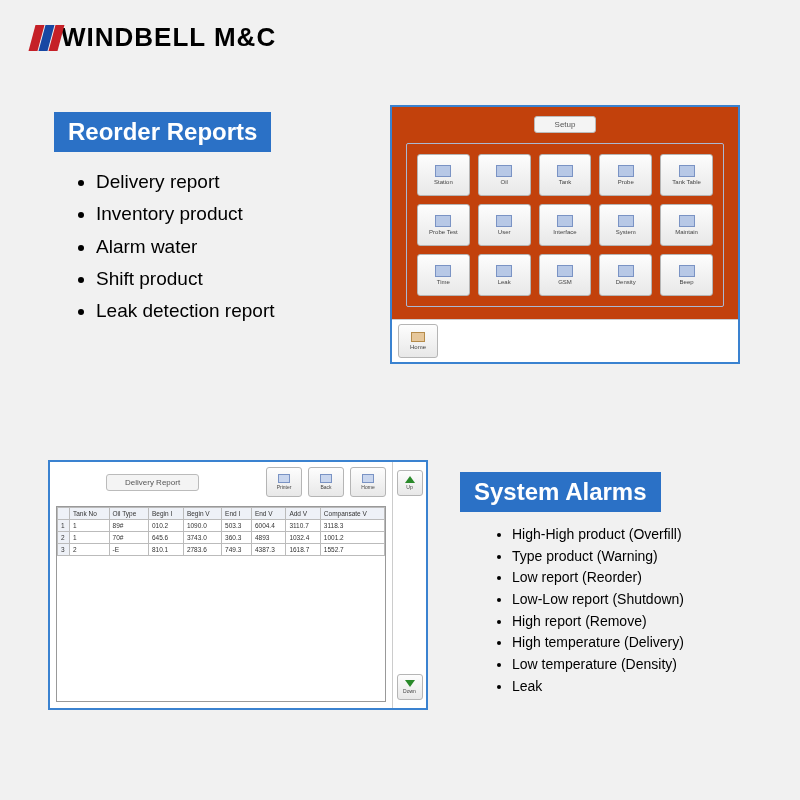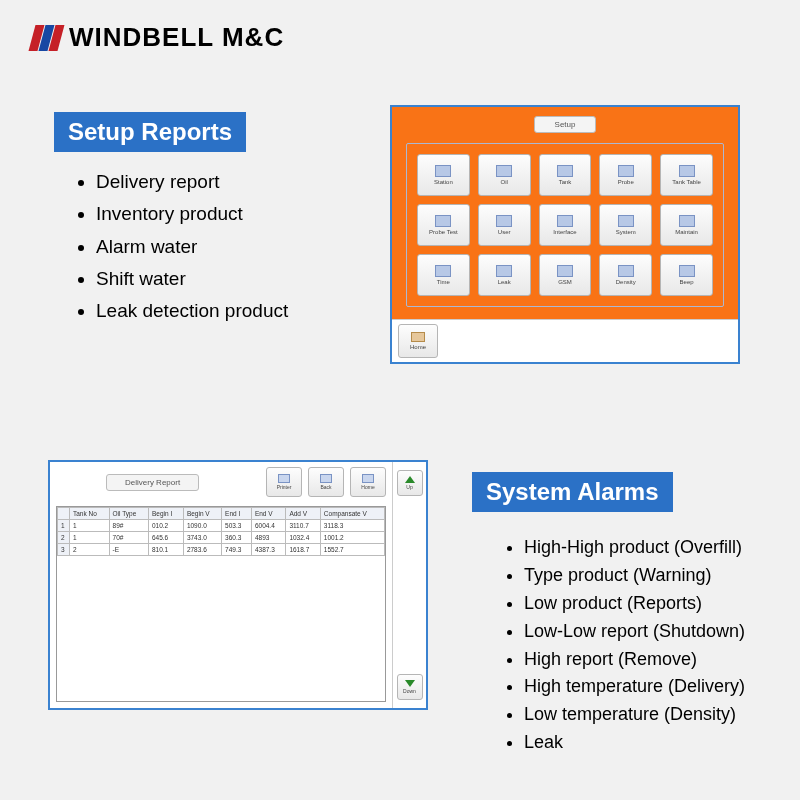--- a/index.html
+++ b/index.html
@@ -12,21 +12,20 @@
       overflow: hidden;
     }
 
     
     .logo {
       position: absolute;
       top: 22px;
       left: 32px;
       display: flex;
       align-items: center;
-      gap: 8px;
     }
     .logo-mark {
       display: flex;
       gap: 1px;
     }
     .logo-mark span {
       display: inline-block;
       width: 9px;
       height: 26px;
       transform: skewX(-15deg);
@@ -65,21 +64,21 @@
       color: #000;
     }
     .reports-list li { list-style: disc; margin-left: 18px; }
 
     
     .setup-panel {
       position: absolute;
       top: 105px;
       left: 390px;
       width: 350px;
-      background: #f97316;
+      background: #c2410c;
       border: 2px solid #3a82d0;
     }
     .setup-top {
       padding: 6px 0 4px;
       text-align: center;
     }
     .setup-top-btn {
       display: inline-block;
       font-size: 8px;
       color: #555;
@@ -218,51 +217,51 @@
       display:flex; flex-direction:column; align-items:center; justify-content:center;
       font-size:5px; color:#444;
     }
     .arrow-up::before{ content:""; border-left:5px solid transparent; border-right:5px solid transparent; border-bottom:7px solid #2a8a2a; margin-bottom:1px;}
     .arrow-down::before{ content:""; border-left:5px solid transparent; border-right:5px solid transparent; border-top:7px solid #2a8a2a; margin-bottom:1px;}
 
     
     .alarms-block {
       position: absolute;
       top: 472px;
-      left: 472px;
+      left: 460px;
     }
     .alarms-list {
-      margin-top: 22px;
+      margin-top: 12px;
       margin-left: 34px;
-      font-size: 18px;
+      font-size: 14px;
       line-height: 1.55;
       color: #000;
     }
     .alarms-list li { list-style: disc; margin-left: 18px; }
   </style>
 </head>
 <body>
 
 <div class="logo">
   <div class="logo-mark">
     <span></span>
       <span></span>
       <span></span>
   </div>
   <div class="logo-text">WINDBELL M&amp;C</div>
 </div>
 
 <div class="reports-block">
-  <div class="section-heading">Setup Reports</div>
+  <div class="section-heading">Reorder Reports</div>
   <ul class="reports-list">
     <li>Delivery report</li>
     <li>Inventory product</li>
     <li>Alarm water</li>
-    <li>Shift water</li>
-    <li>Leak detection product</li>
+    <li>Shift product</li>
+    <li>Leak detection report</li>
   </ul>
 </div>
 
 <div class="setup-panel">
   <div class="setup-top">
     <span class="setup-top-btn">Setup</span>
   </div>
   <div class="setup-grid-wrap">
     <div class="setup-grid">
       <div class="setup-tile">
@@ -413,20 +412,20 @@
         <span>Down</span>
       </div>
   </div>
 </div>
 
 <div class="alarms-block">
   <div class="section-heading">System Alarms</div>
   <ul class="alarms-list">
     <li>High-High product (Overfill)</li>
     <li>Type product (Warning)</li>
-    <li>Low product (Reports)</li>
+    <li>Low report (Reorder)</li>
     <li>Low-Low report (Shutdown)</li>
     <li>High report (Remove)</li>
     <li>High temperature (Delivery)</li>
     <li>Low temperature (Density)</li>
     <li>Leak</li>
   </ul>
 </div>
 
 </body></html>

